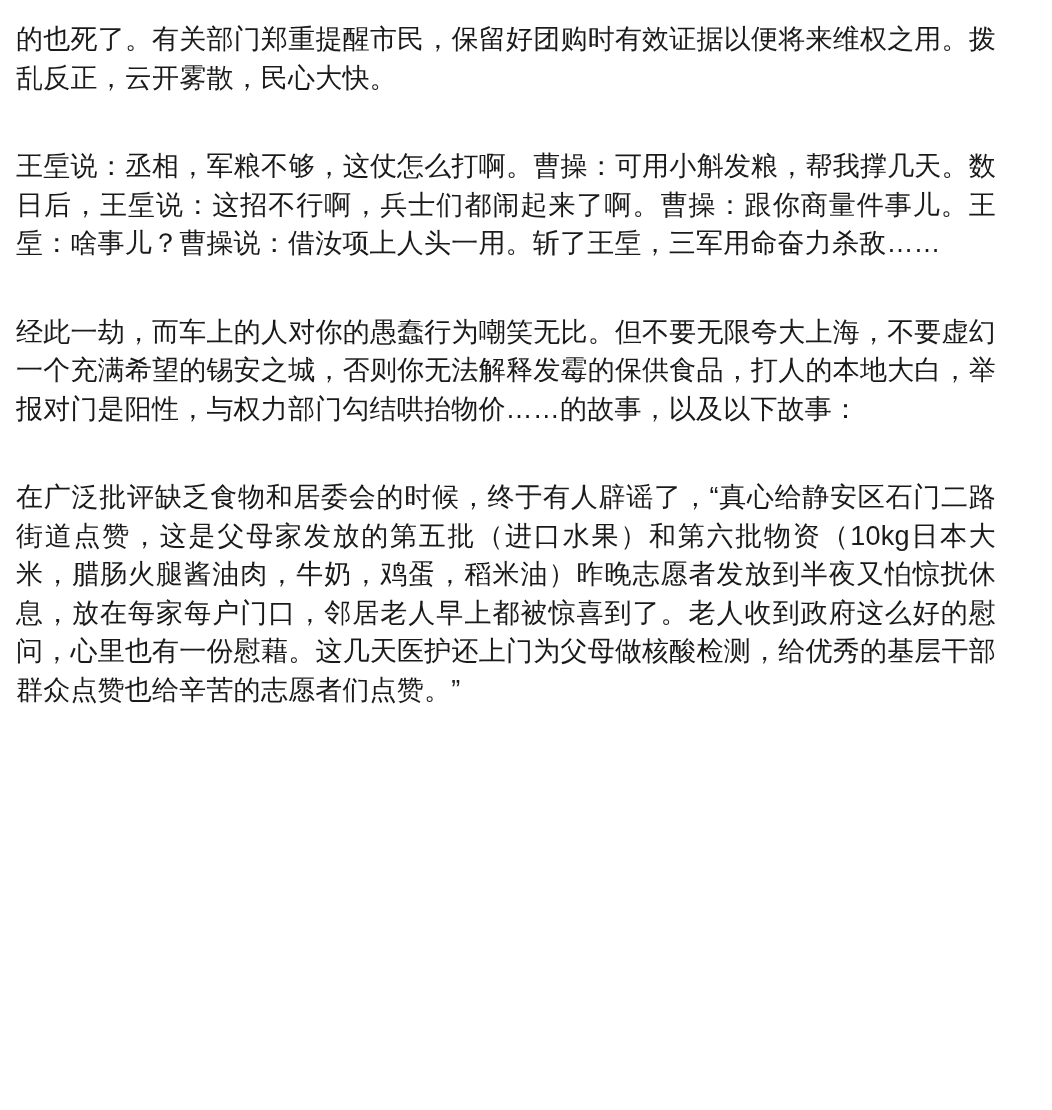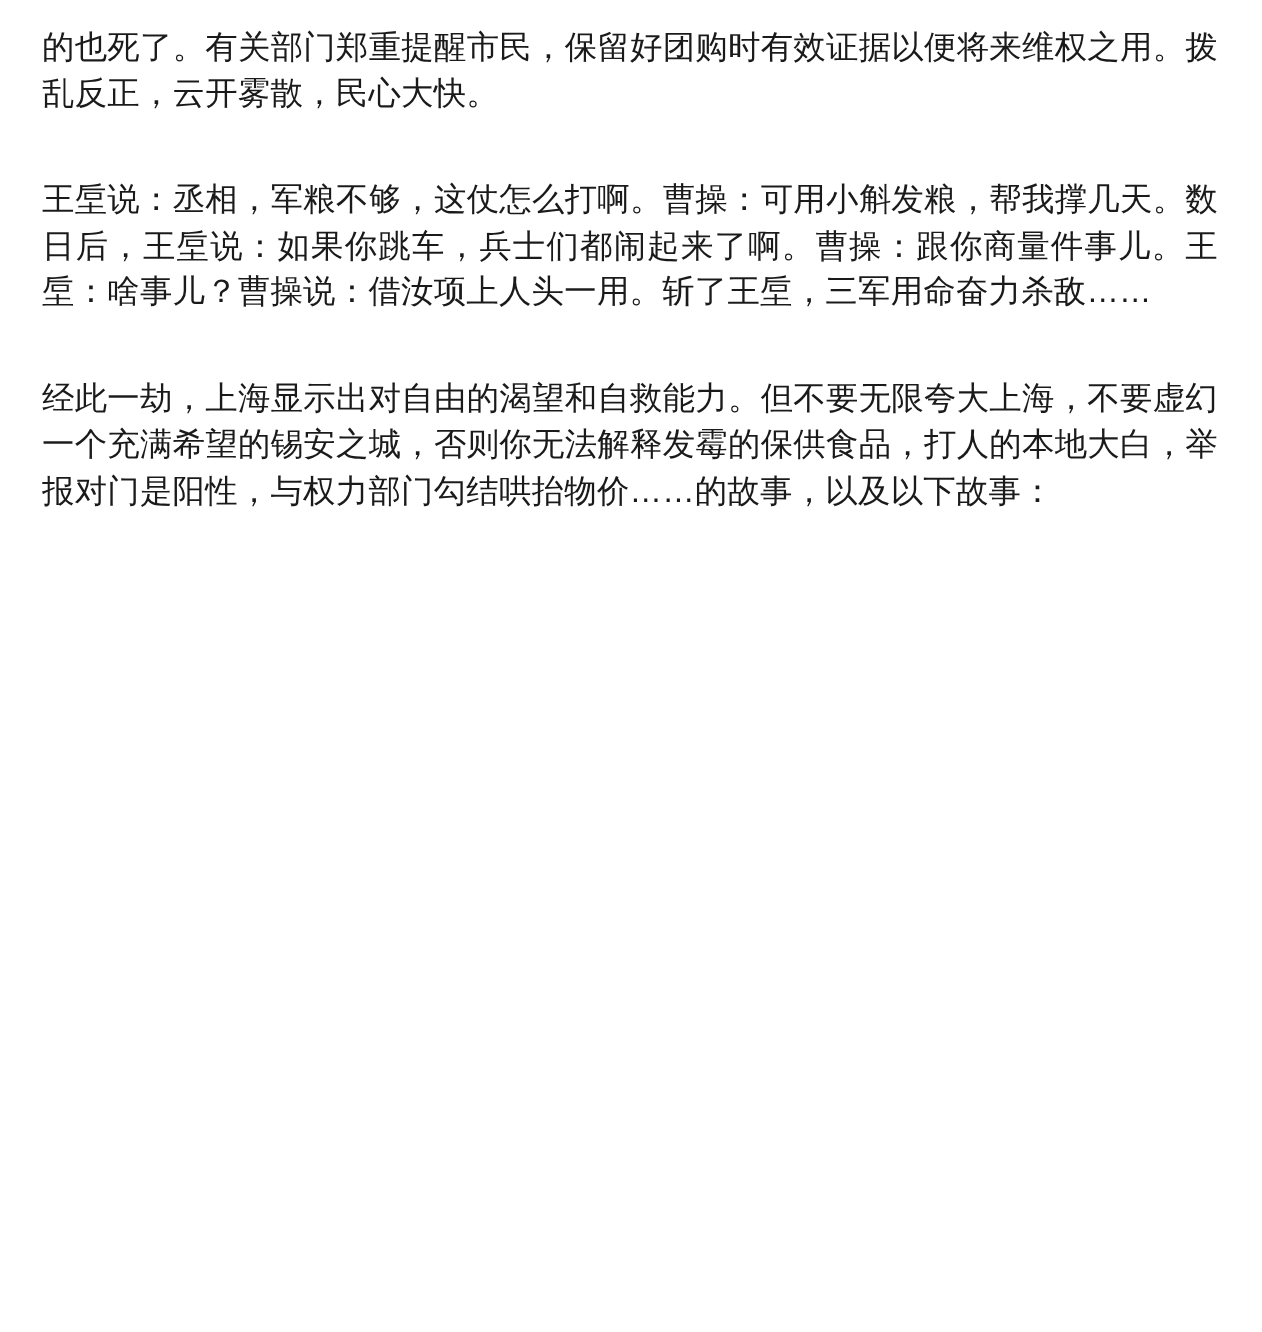--- a/index.html
+++ b/index.html
@@ -6,21 +6,21 @@
     margin: 0;
     padding: 0;
     background: #ffffff;
   }
   .article-page {
     position: relative;
     width: 1052px;
     height: 1110px;
     box-sizing: border-box;
     background: #ffffff;
-    padding: 20px 36px 0 35px;
+    padding: 20px 36px 0 16px;
     overflow: hidden;
     font-family: "Liberation Sans", "DejaVu Sans", sans-serif;
   }
   .article-body {
     width: 980px;
   }
   .article-body p {
     margin: 0 0 50px 0;
     font-size: 27px;
     line-height: 38.5px;
@@ -31,16 +31,17 @@
     word-break: break-all;
     overflow-wrap: break-word;
   }
 </style>
 </head>
 <body>
 
 <div class="article-page">
   <div class="article-body">
     <p>的也死了。有关部门郑重提醒市民，保留好团购时有效证据以便将来维权之用。拨乱反正，云开雾散，民心大快。</p>
-    <p>王垕说：丞相，军粮不够，这仗怎么打啊。曹操：可用小斛发粮，帮我撑几天。数日后，王垕说：如果你跳车，兵士们都闹起来了啊。曹操：跟你商量件事儿。王垕：啥事儿？曹操说：借汝项上人头一用。斩了王垕，三军用命奋力杀敌……</p>
-    <p>经此一劫，上海显示出对自由的渴望和自救能力。但不要无限夸大上海，不要虚幻一个充满希望的锡安之城，否则你无法解释发霉的保供食品，打人的本地大白，举报对门是阳性，与权力部门勾结哄抬物价……的故事，以及以下故事：</p>
+    <p>王垕说：丞相，军粮不够，这仗怎么打啊。曹操：可用小斛发粮，帮我撑几天。数日后，王垕说：这招不行啊，兵士们都闹起来了啊。曹操：跟你商量件事儿。王垕：啥事儿？曹操说：借汝项上人头一用。斩了王垕，三军用命奋力杀敌……</p>
+    <p>经此一劫，而车上的人对你的愚蠢行为嘲笑无比。但不要无限夸大上海，不要虚幻一个充满希望的锡安之城，否则你无法解释发霉的保供食品，打人的本地大白，举报对门是阳性，与权力部门勾结哄抬物价……的故事，以及以下故事：</p>
+    <p>在广泛批评缺乏食物和居委会的时候，终于有人辟谣了，“真心给静安区石门二路街道点赞，这是父母家发放的第五批（进口水果）和第六批物资（10kg日本大米，腊肠火腿酱油肉，牛奶，鸡蛋，稻米油）昨晚志愿者发放到半夜又怕惊扰休息，放在每家每户门口，邻居老人早上都被惊喜到了。老人收到政府这么好的慰问，心里也有一份慰藉。这几天医护还上门为父母做核酸检测，给优秀的基层干部群众点赞也给辛苦的志愿者们点赞。”</p>
   </div>
 </div>
 
 </body></html>

